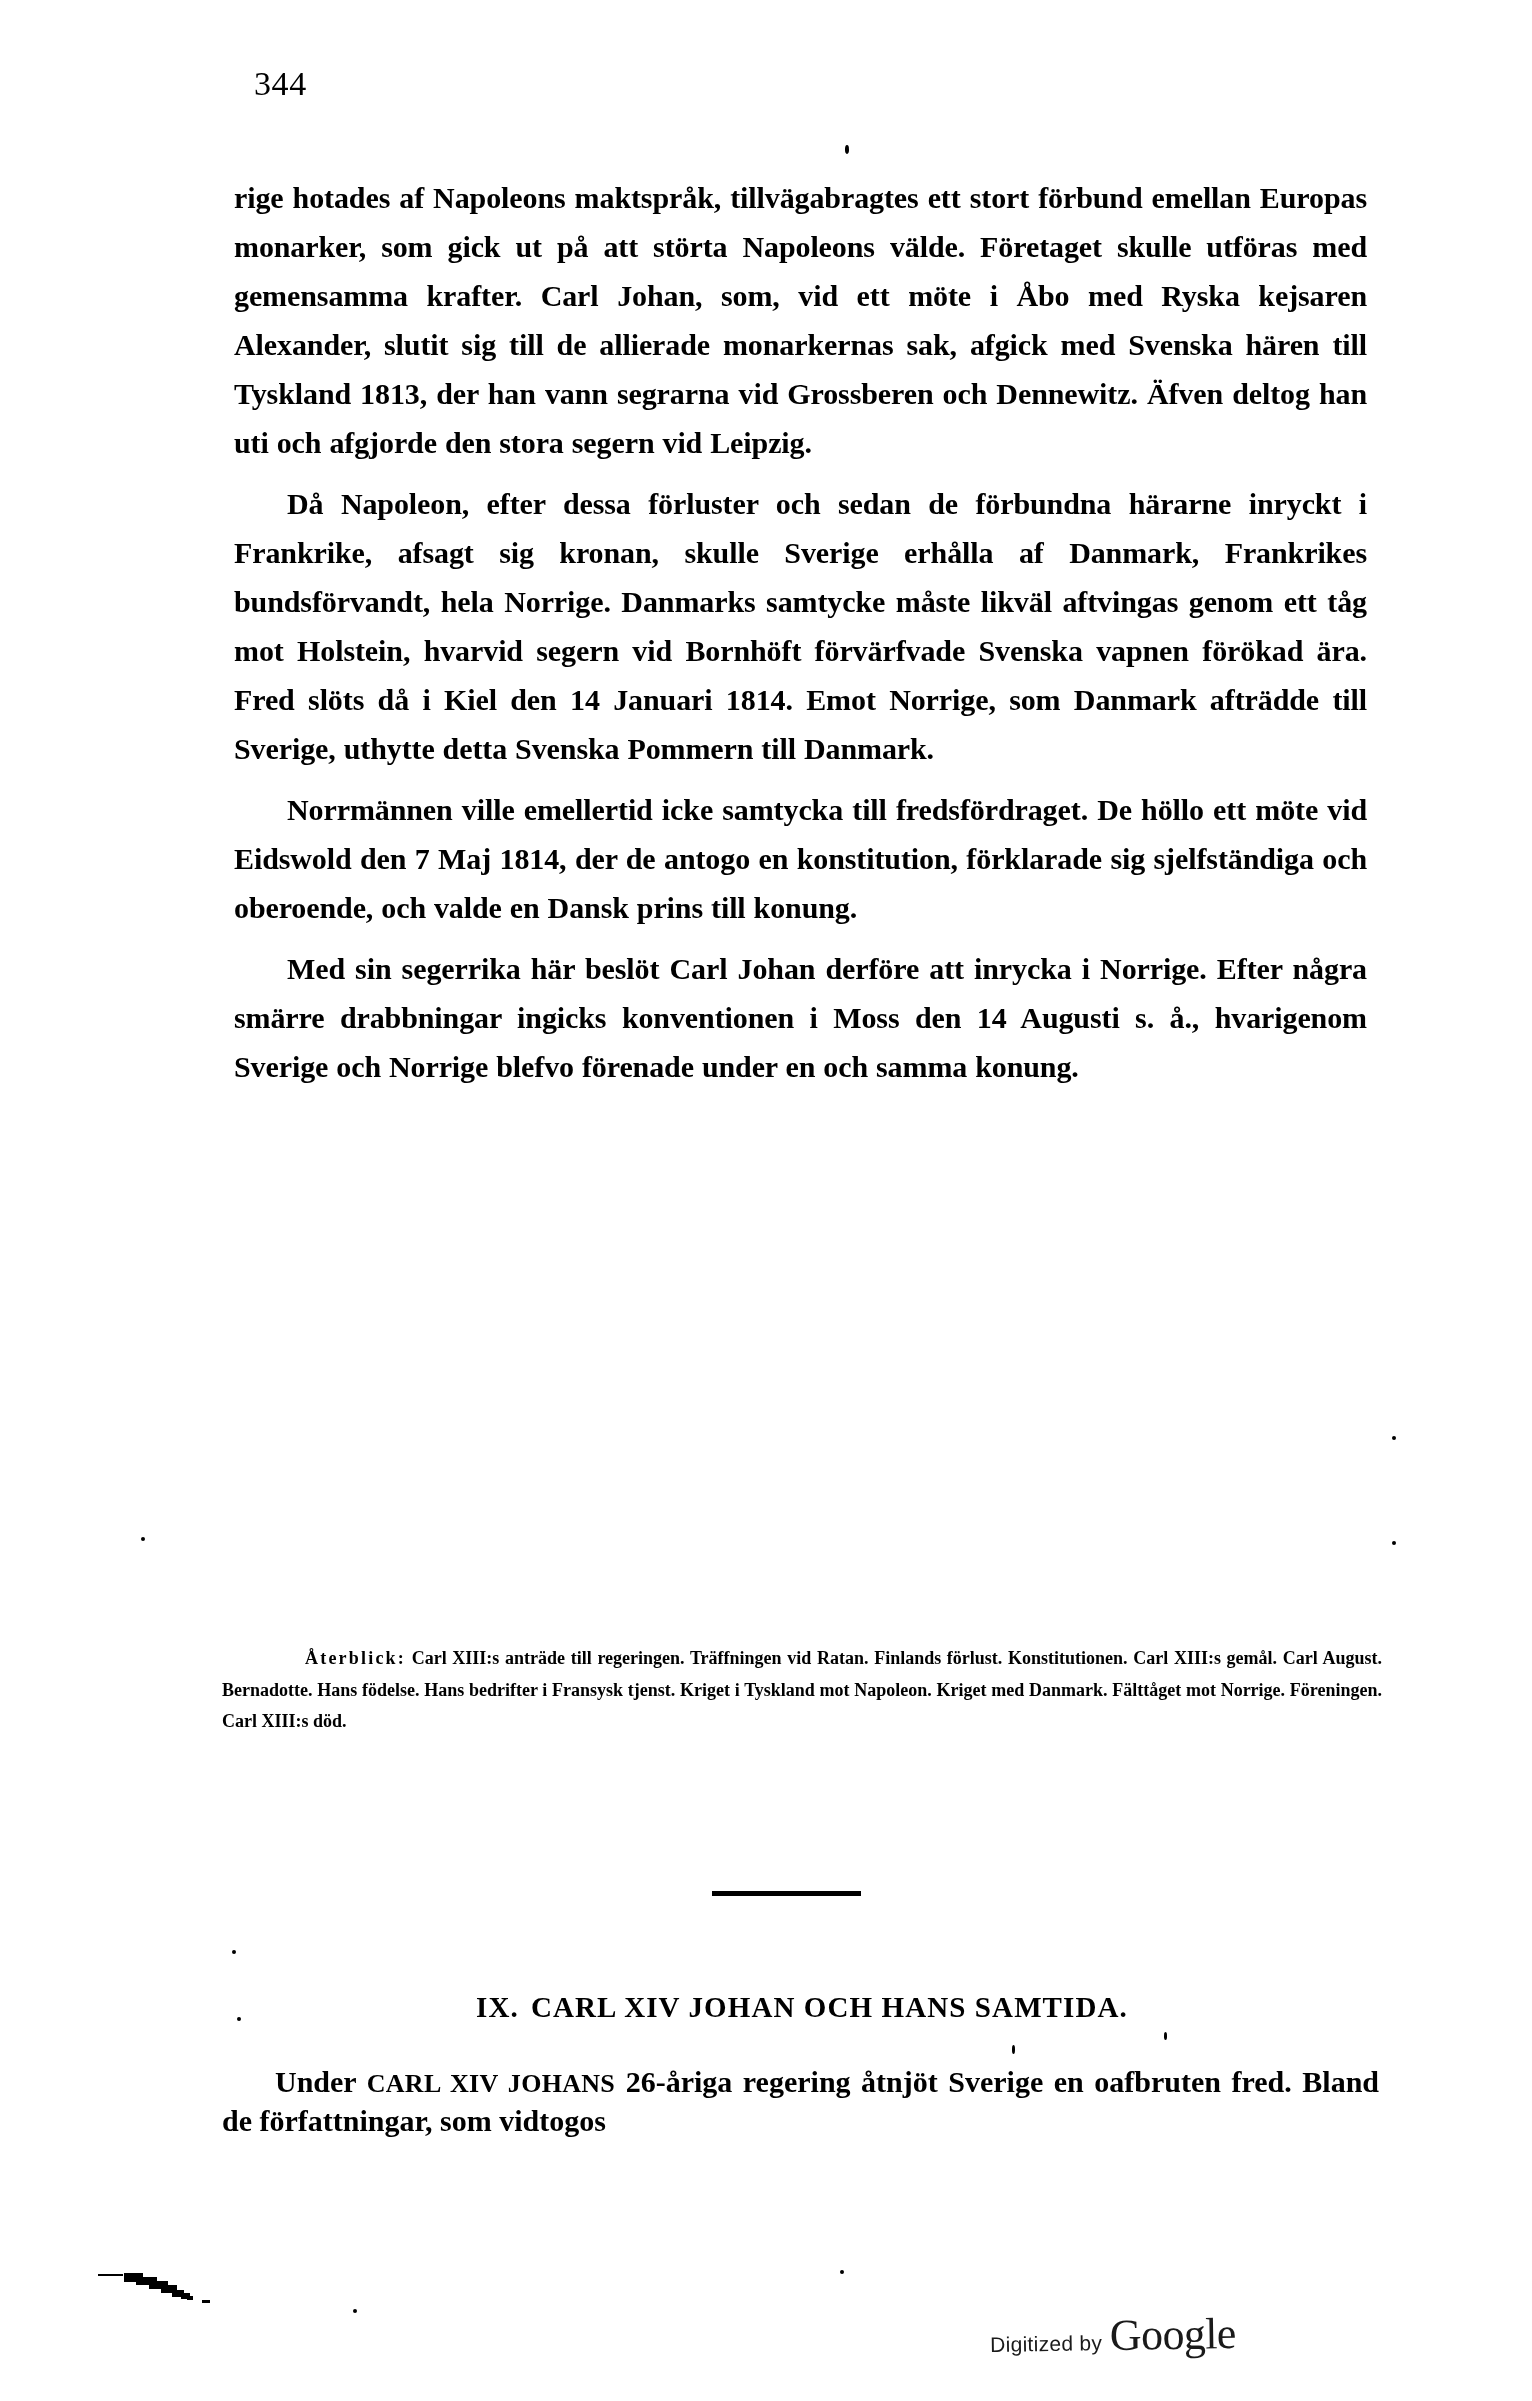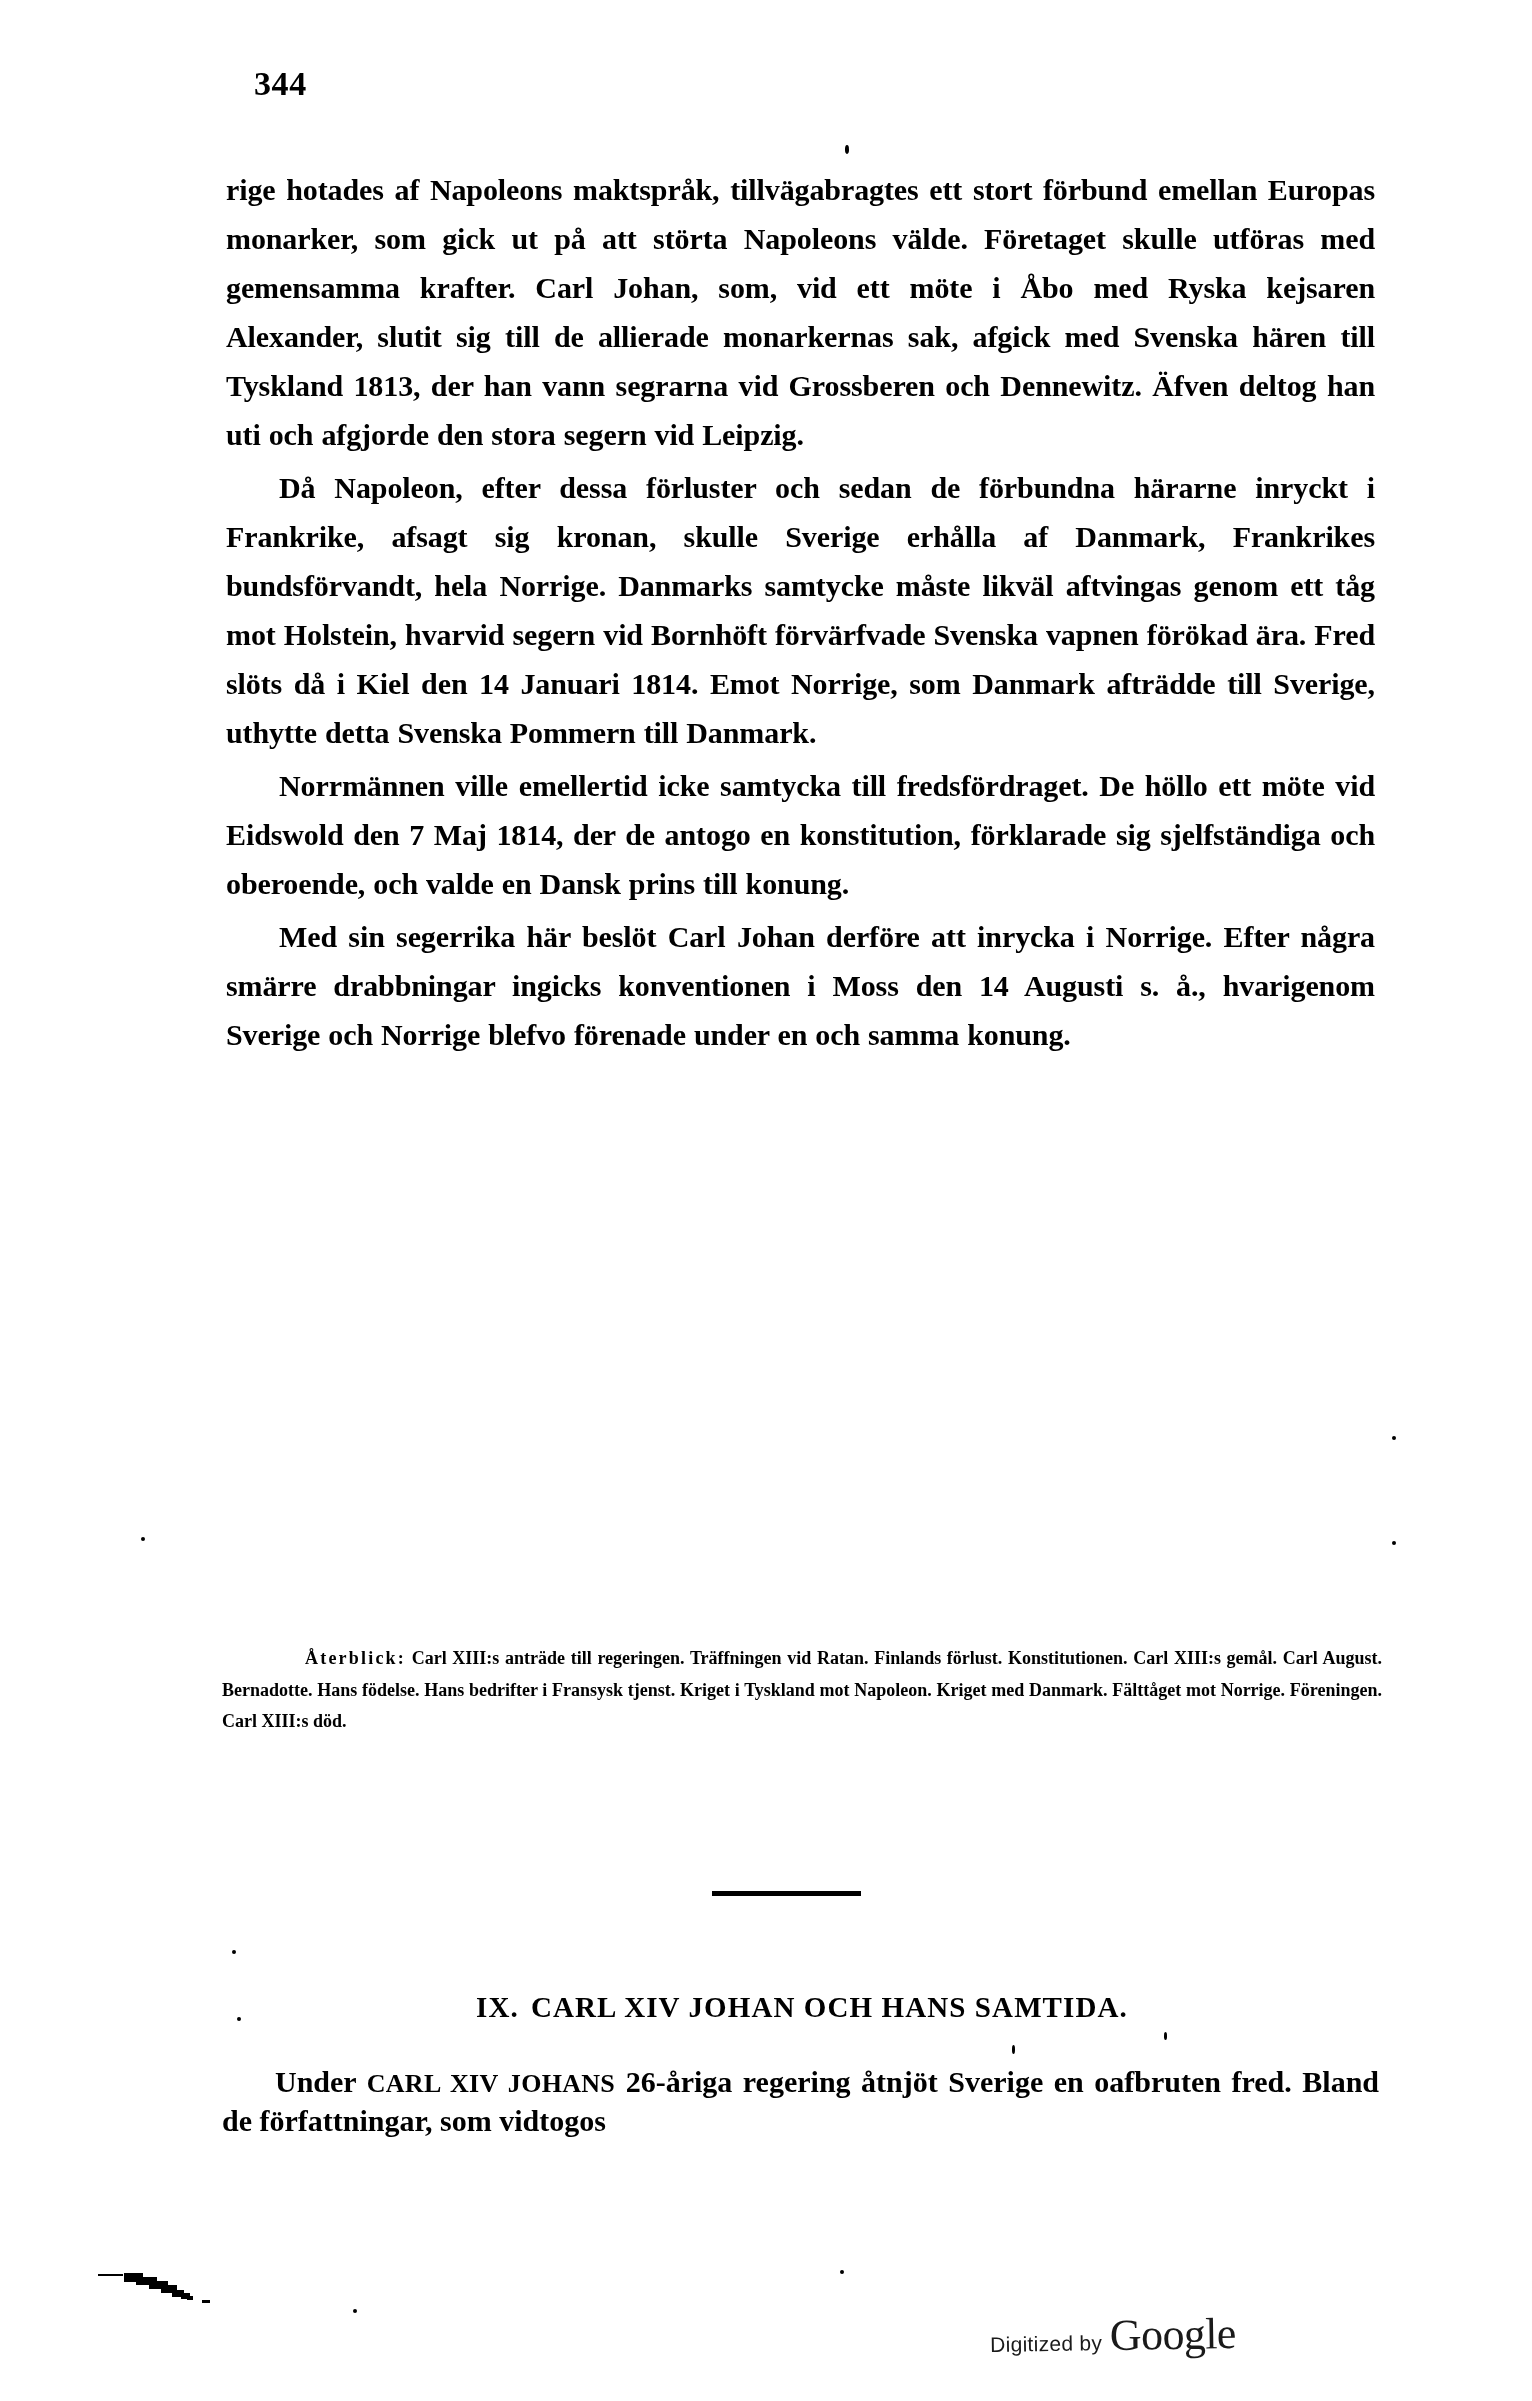--- a/index.html
+++ b/index.html
@@ -21,35 +21,35 @@
     inset: 0;
     background: #ffffff;
   }
 
   
   .folio {
     position: absolute;
     left: 254px;
     top: 67px;
     font-size: 34px;
-    font-weight: 700;
+    font-weight: 400;
     letter-spacing: 0.6px;
     line-height: 1;
   }
 
   
   .textblock {
     position: absolute;
     left: 222px;
     top: 161px;
     width: 1157px;
   }
 
   p.body {
-    margin: 4px;
+    margin: 12px;
     font-size: 30px;
     line-height: 49px;
     text-align: justify;
     text-align-last: left;
     font-weight: 700;
     letter-spacing: -0.1px;
     word-spacing: 0.6px;
     -webkit-font-smoothing: none;
   }
   p.body.indent {

